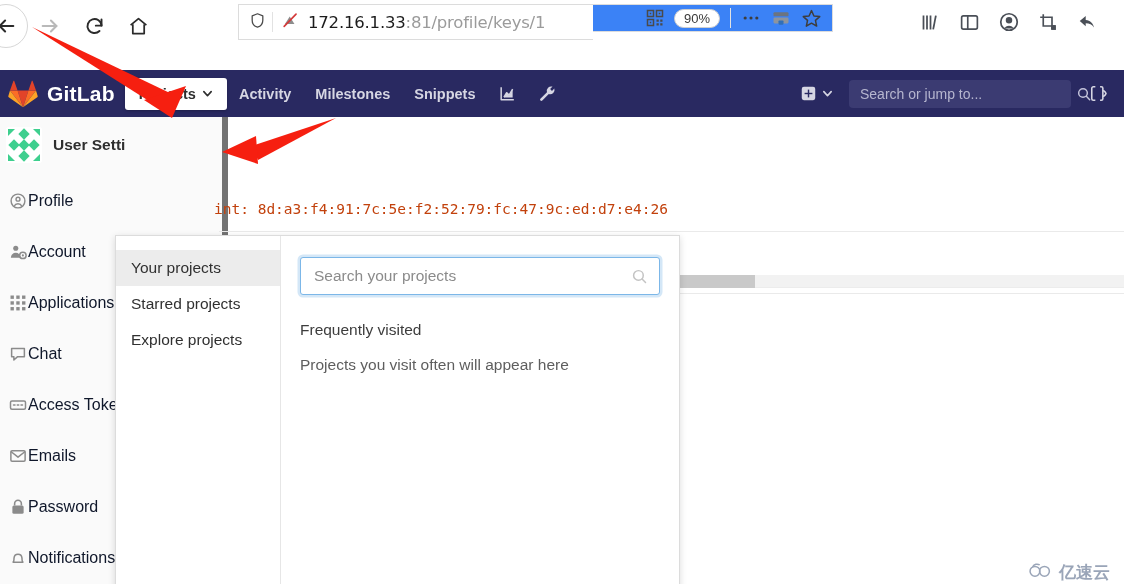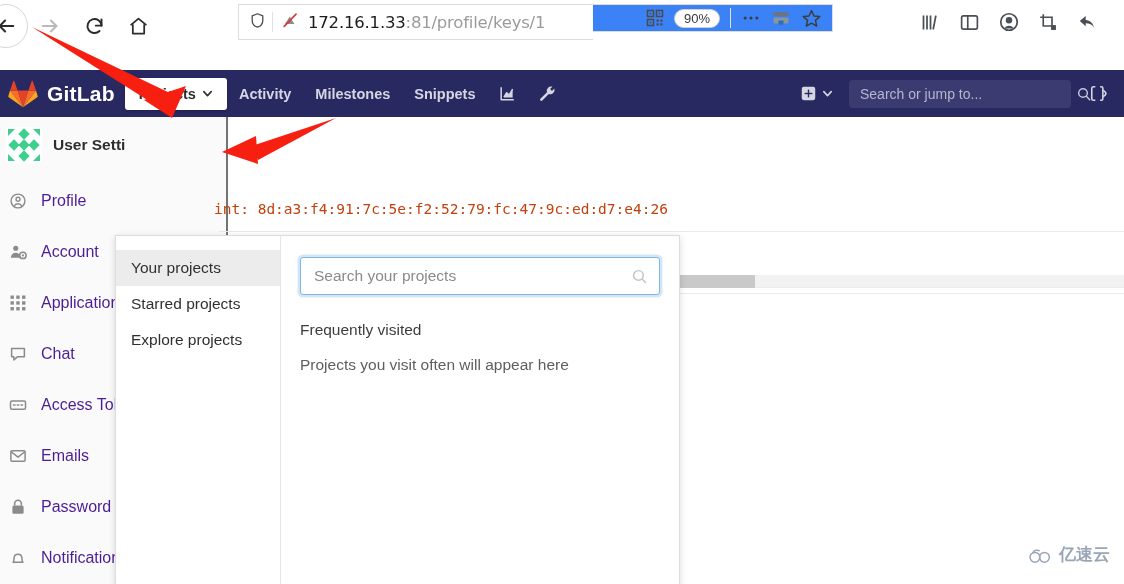--- a/index.html
+++ b/index.html
@@ -97,33 +97,33 @@
   }
   .gl-search input::placeholder { color: #b6b6cf; }
   .gl-search .sicon { color: #c3c3da; display: flex; }
   .gl-issue-btn { color: #d6d6e3; padding: 6px 8px; margin-left: 6px; display:flex; }
 
   
   .page { position: absolute; left: 0; top: 117px; width: 1124px; height: 467px; background: #fff; }
 
   .sidebar {
     position: absolute; left: 0; top: 0; width: 228px; height: 467px;
-    background: #fafafa; border-right: 2px solid #737373;
+    background: #fafafa; border-right: 6px solid #737373;
   }
   .sb-header {
     display: flex; align-items: center; gap: 11px; padding: 10px 10px 12px 6px;
   }
   .sb-avatar {
     width: 36px; height: 36px; flex: 0 0 36px; border-radius: 3px;
     background: #ffffff; position: relative; overflow: hidden;
   }
   .sb-title { font-size: 15.5px; font-weight: 700; color: #2e2e2e; white-space: nowrap; }
   .sb-item {
-    display: flex; align-items: center; gap: 13px;
-    height: 51px; padding-left: 8px; color: #4c1d95; font-size: 16px;
+    display: flex; align-items: center; 
+    height: 51px; padding-left: 8px; color: #0f172a; font-size: 16px;
     white-space: nowrap;
   }
   .sb-item .sbico { width: 20px; display: flex; justify-content: center; color: #8b8b8b; }
 
   
   .content { position: absolute; left: 229px; top: 0; right: 0; height: 467px; background: #fff; }
   .key-row {
     position: absolute; left: 0; width: 895px;
     font-family: "DejaVu Sans Mono", monospace;
     font-size: 14.5px; color: #c2410c; white-space: nowrap;
@@ -168,22 +168,22 @@
   .dd-head {
     margin-top: 26px; font-size: 15.5px; font-weight: 400; color: #3d3d3d;
   }
   .dd-sub { margin-top: 17px; font-size: 15.5px; color: #5e5e5e; }
 
   
   .arrows { position: absolute; left: 0; top: 0; width: 1124px; height: 584px; pointer-events: none; z-index: 60; }
 
   
   .watermark {
-    position: absolute; right: 14px; bottom: 18px;
-    display: flex; align-items: flex-end; gap: 5px;
+    position: absolute; right: 14px; bottom: 0;
+    display: flex; align-items: flex-start; gap: 5px;
     color: #9aa5b8; font-size: 17px; font-weight: 600;
     font-family: "DejaVu Sans", sans-serif; z-index: 50;
   }
 </style>
 </head>
 <body>
 
 <div id="root">
 
   <div class="browser-bar">

